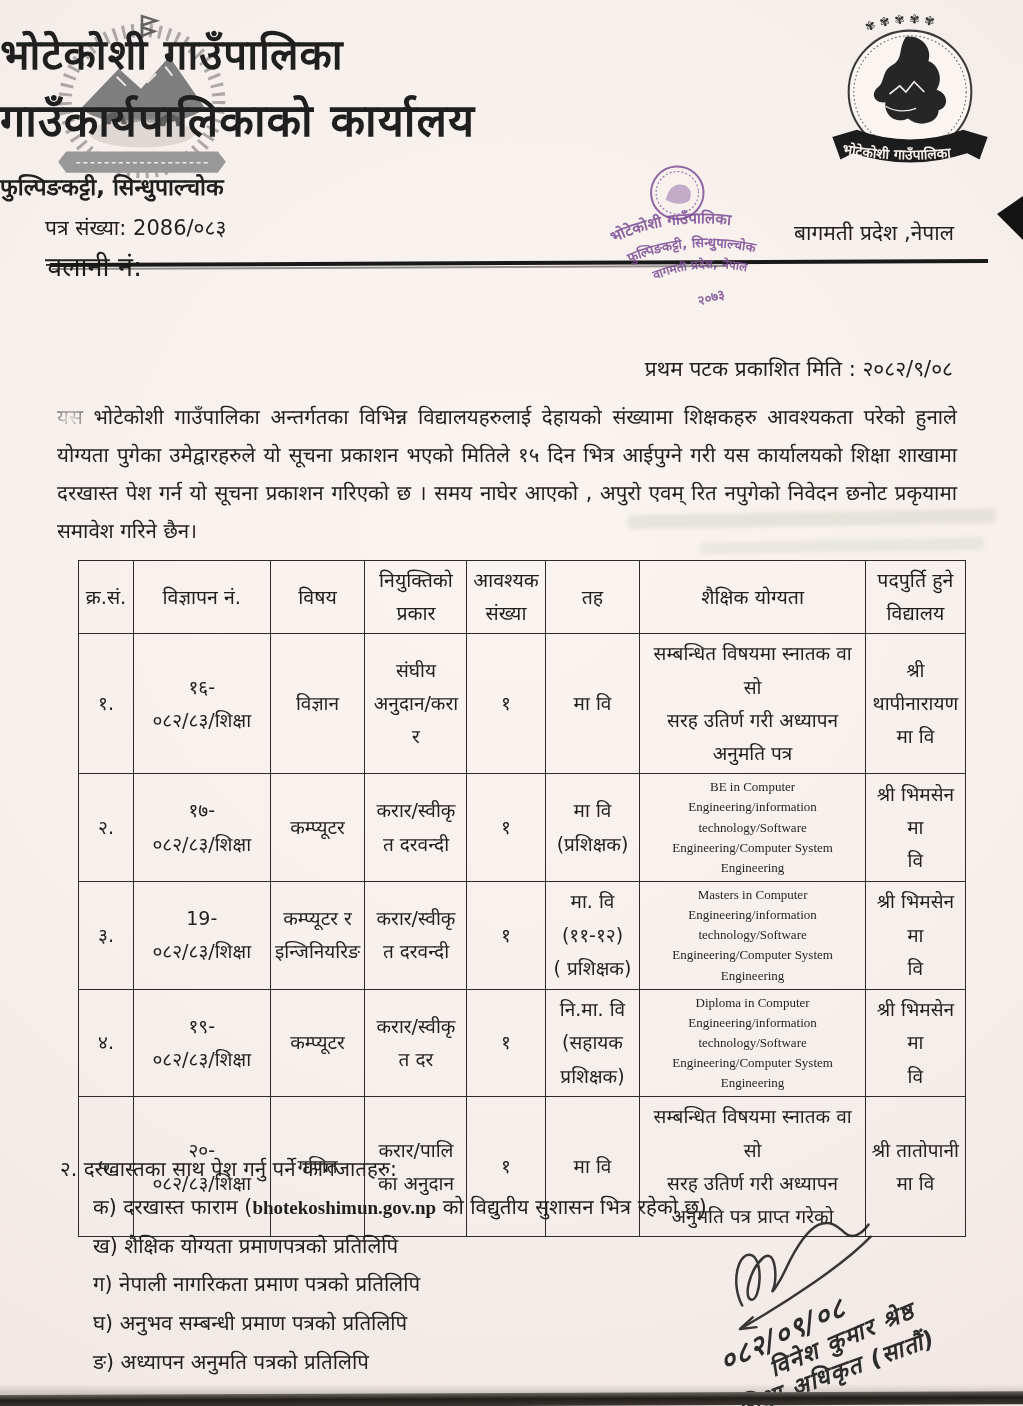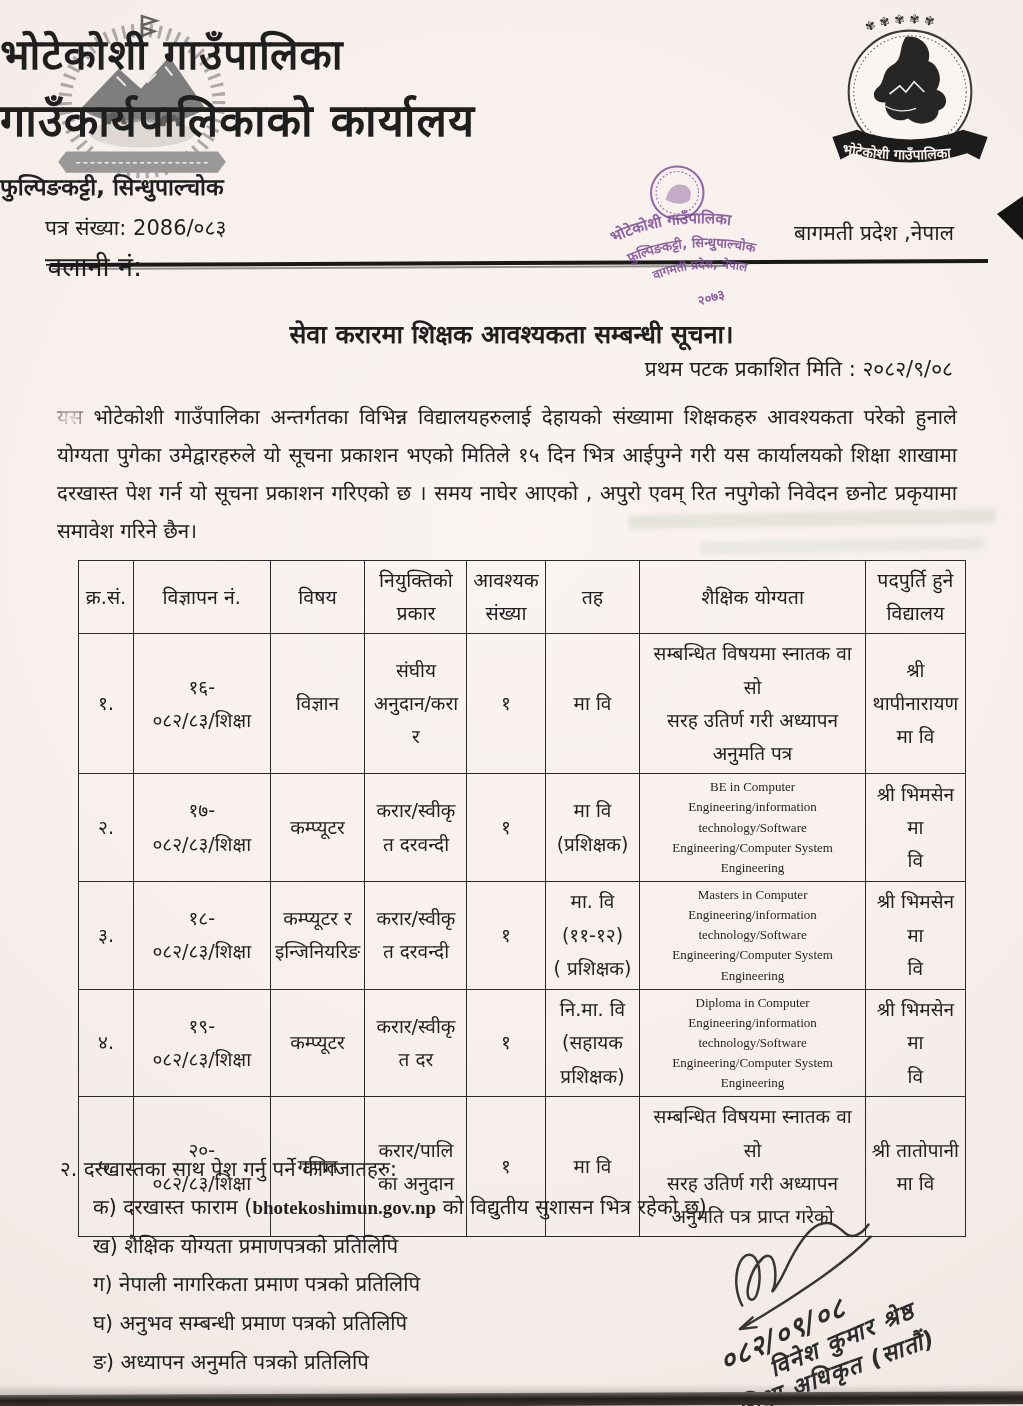--- a/index.html
+++ b/index.html
@@ -129,21 +129,20 @@
       <path id="arc3" d="M 44,120 Q 104,95 172,124"></path>
     </defs>
     <g fill="#7d4f96" opacity="0.88" font-weight="bold">
       <text font-size="15"><textPath href="#arc1" startOffset="4%">भोटेकोशी गाउँपालिका</textPath></text>
       <text font-size="13"><textPath href="#arc2" startOffset="6%">फुल्पिङकट्टी, सिन्धुपाल्चोक</textPath></text>
       <text font-size="12"><textPath href="#arc3" startOffset="8%">वागमती प्रदेश, नेपाल</textPath></text>
       <text font-size="13" x="96" y="145" transform="rotate(-12 96 145)">२०७३</text>
     </g>
   </svg>
 
-  <div class="notice-title">सेवा करारमा शिक्षक आवश्यकता सम्बन्धी सूचना।</div>
   <div class="published">प्रथम पटक प्रकाशित मिति : २०८२/९/०८</div>
   <div class="body-par">यस भोटेकोशी गाउँपालिका अन्तर्गतका विभिन्न विद्यालयहरुलाई देहायको संख्यामा शिक्षकहरु आवश्यकता परेको हुनाले योग्यता पुगेका उमेद्वारहरुले यो सूचना प्रकाशन भएको मितिले १५  दिन भित्र आईपुग्ने गरी यस कार्यालयको शिक्षा शाखामा दरखास्त पेश गर्न यो सूचना प्रकाशन गरिएको छ ।  समय नाघेर आएको , अपुरो एवम् रित नपुगेको निवेदन छनोट प्रकृयामा समावेश गरिने छैन।</div>
   <div class="fade-spot"></div>
   <div class="bleed b1"></div>
   <div class="bleed b2"></div>
 
 
   <table class="vtable">
     <colgroup>
       <col style="width:6.2%">
@@ -200,21 +199,21 @@
 (प्रशिक्षक)</td>
           <td class="latin">BE in Computer Engineering/information
 technology/Software
 Engineering/Computer System
 Engineering</td>
           <td>श्री भिमसेन मा
 वि</td>
         </tr>
         <tr>
           <td>३.</td>
-          <td>१८-
+          <td>19-
 ०८२/८३/शिक्षा</td>
           <td>कम्प्यूटर र
 इन्जिनियरिङ</td>
           <td>करार/स्वीकृ
 त दरवन्दी</td>
           <td>१</td>
           <td>मा. वि
 (११-१२)
 ( प्रशिक्षक)</td>
           <td class="latin">Masters in Computer

